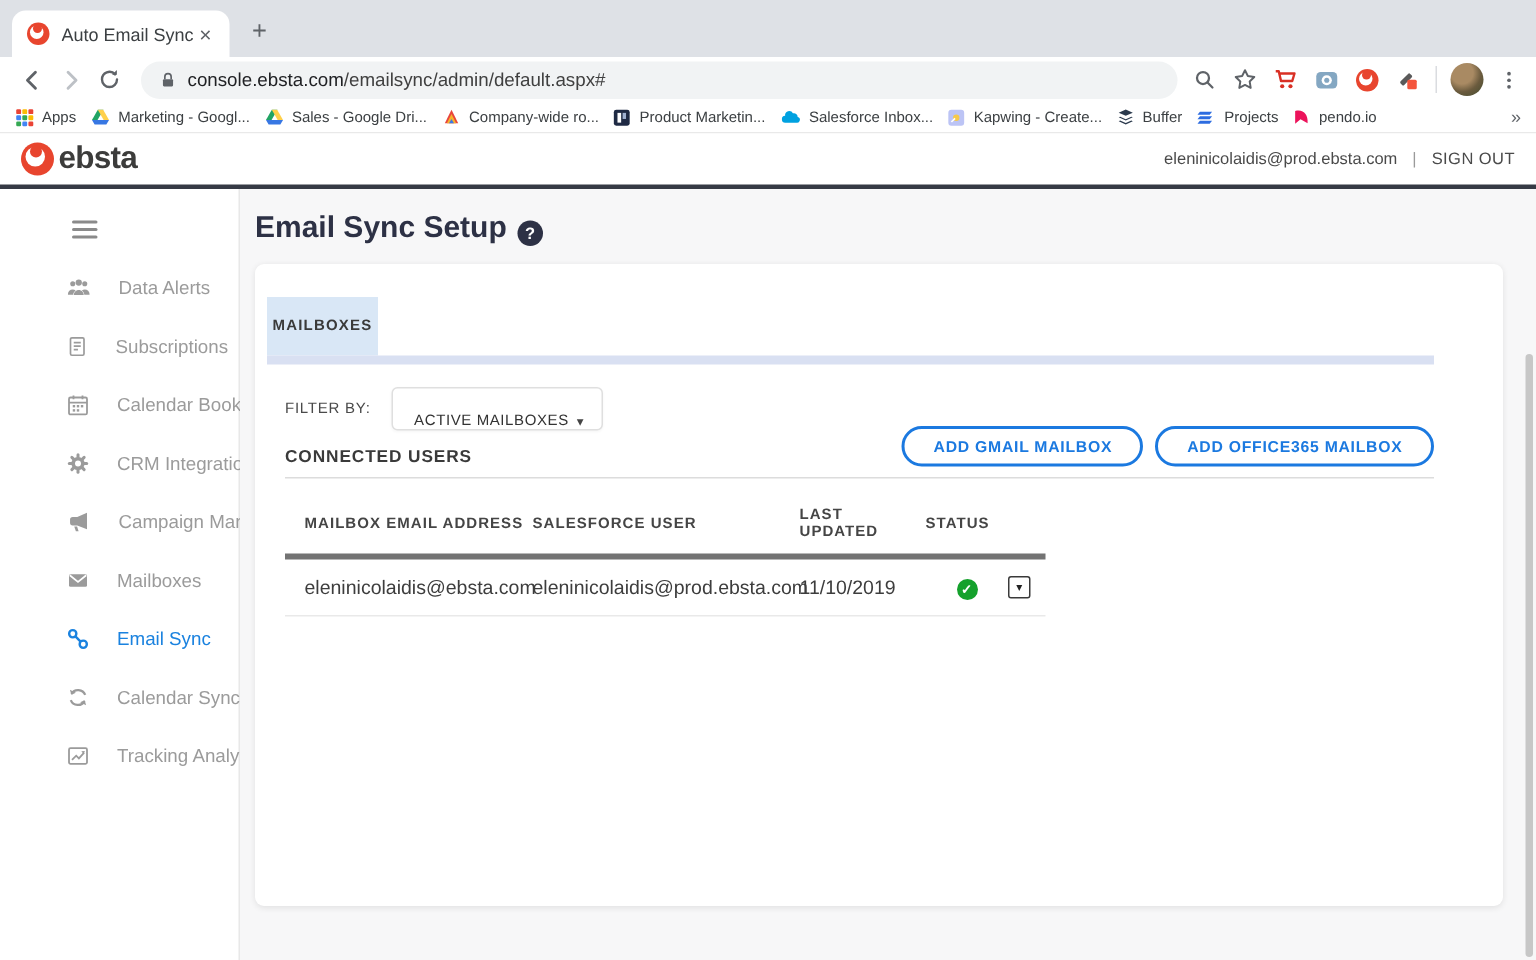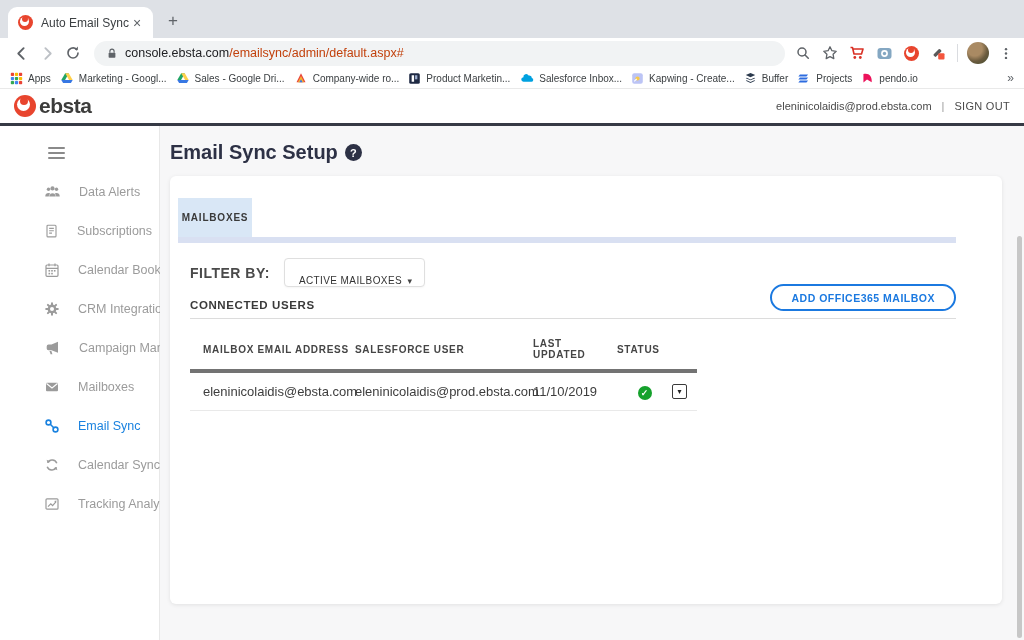--- a/index.html
+++ b/index.html
@@ -19,21 +19,21 @@
   .favicon::after { content:''; position:absolute; width:9px; height:9px; border-radius:50%; background:#fff; top:2px; left:2px; }
   .favicon::before { content:''; position:absolute; width:6px; height:6px; border-radius:50%; background:#e8452e; top:1px; left:4px; z-index:2; }
 
   
   .toolbar { height:30px; background:#fff; display:flex; align-items:center; padding:0 8px; }
   .nav-btn { width:26px; height:26px; display:flex; align-items:center; justify-content:center; flex:none; }
   .addressbar { flex:1; height:25px; background:#f1f3f4; border-radius:13px; margin:0 8px;
                 display:flex; align-items:center; padding:0 12px; min-width:0; }
   .url { font-size:12.5px; white-space:nowrap; overflow:hidden; margin-left:7px; }
   .url .host { color:#202124; }
-  .url .path { color:#c2410c;text-align:right; }
+  .url .path { color:#404040;text-align:right; }
   .tb-right { display:flex; align-items:center; gap:7px; flex:none; }
   .ext { width:20px; height:20px; display:flex; align-items:center; justify-content:center; }
   .tb-sep { width:1px; height:18px; background:#dadce0; margin:0 2px; }
   .avatar { width:22px; height:22px; border-radius:50%;
             background:radial-gradient(circle at 35% 30%, #a98a63 0 35%, #6b5b3e 60%, #3f4a2d 100%); }
 
   
   .bookmarks { height:21px; background:#fff; border-bottom:1px solid #e9e9e9;
                display:flex; align-items:center; padding:0 10px; gap:9px; overflow:hidden; }
   .bm { display:flex; align-items:center; gap:5px; flex:none; }
@@ -57,34 +57,34 @@
   .sidebar { width:160px; background:#fff; border-right:1px solid #e8e8e8; flex:none; }
   .hamburger { margin:21px 0 0 48px; width:17px; }
   .hamburger span { display:block; height:2px; background:#8a8a8a; margin-bottom:3px; border-radius:1px; }
   .nav { margin-top:13px; }
   .nav-item { height:39px; display:flex; align-items:center; padding-left:44px; gap:18px; cursor:default; }
   .nav-item .lbl { font-size:12.5px; color:#9b9b9b; white-space:nowrap; }
   .nav-item.active .lbl { color:#1a82df; }
   .nav-item svg { flex:none; }
 
   .main { flex:1; background:#f7f7f8; min-width:0; }
-  .page-h1 { margin:15px 0 4px 10px; display:flex; align-items:center; gap:7px; }
+  .page-h1 { margin:15px 0 4px 10px; display:flex; align-items:flex-end; gap:7px; }
   .page-h1 h1 { font-size:20px; font-weight:700; color:#2d3145; }
   .help { width:17px; height:17px; border-radius:50%; background:#2d3145; color:#fff; font-size:11px; font-weight:700;
           display:flex; align-items:center; justify-content:center; }
 
   .card { margin:12px 22px 0 10px; height:428px; background:#fff; border-radius:6px;
           box-shadow:0 1px 4px rgba(0,0,0,.09); position:relative; }
   .mtab { position:absolute; top:22px; left:8px; width:74px; height:39px; background:#d9e7f6;
           display:flex; align-items:center; justify-content:center; font-size:10px; font-weight:700;
           letter-spacing:.8px; color:#3a3a3a; }
   .tabline { position:absolute; top:61px; left:8px; width:778px; height:6px; background:#d9e0f2; }
 
   .filter-row { position:absolute; top:82px; left:20px; display:flex; align-items:center; }
-  .filter-label { font-size:14px; font-weight:700; letter-spacing:.5px; color:#4a4a4a; }
+  .filter-label { font-size:10px; font-weight:400; letter-spacing:.5px; color:#4a4a4a; }
   .select { margin-left:14px; width:141px; height:29px; background:#fff; border:1px solid #dfdfdf; border-radius:4px;
             display:flex; align-items:flex-end; padding:0 12px 0 14px; box-shadow:0 1px 2px rgba(0,0,0,.04); }
   .select .val { flex:1; font-size:10px; letter-spacing:.4px; color:#333; }
   .select .caret { font-size:9px; color:#444; }
 
   .section-row { position:absolute; top:108px; left:20px; right:46px; display:flex; align-items:flex-end;
                  justify-content:space-between; padding-bottom:7px; border-bottom:1px solid #dcdcdc; }
   .section-title { font-size:11.5px; font-weight:700; letter-spacing:.6px; color:#3a3a3a; }
   .btn-group { display:flex; gap:8px; }
   .pill-btn { height:27px; padding:0 19px; border:2px solid #1b79e0; border-radius:14px; background:#fff;
@@ -418,20 +418,21 @@
         <span class="filter-label">FILTER BY:</span>
         <div class="select">
           <span class="val">ACTIVE MAILBOXES</span>
           <span class="caret">▾</span>
         </div>
       </div>
 
       <div class="section-row">
         <span class="section-title">CONNECTED USERS</span>
         <span class="btn-group">
+          <button class="pill-btn">ADD GMAIL MAILBOX</button>
           <button class="pill-btn">ADD OFFICE365 MAILBOX</button>
         </span>
       </div>
 
       <div class="utable">
         <div class="trow thead">
           <span class="cell first">MAILBOX EMAIL ADDRESS</span>
           <span class="cell">SALESFORCE USER</span>
           <span class="cell">LAST UPDATED</span>
           <span class="cell">STATUS</span>

